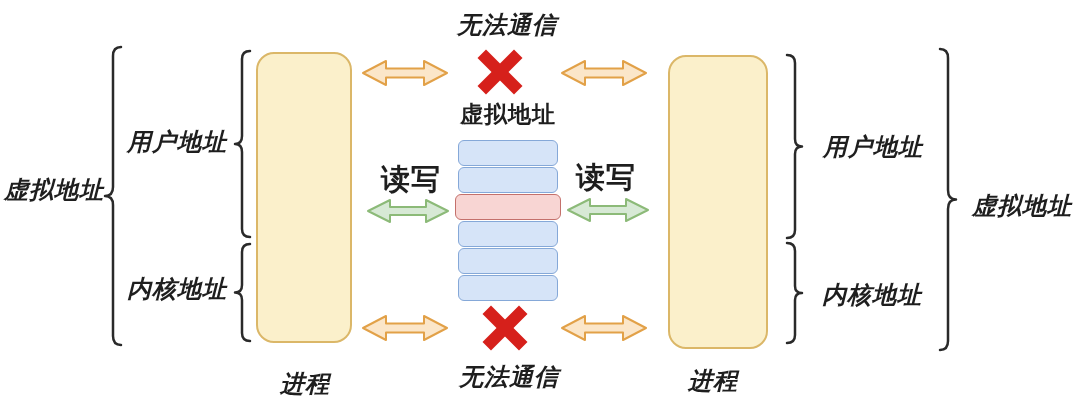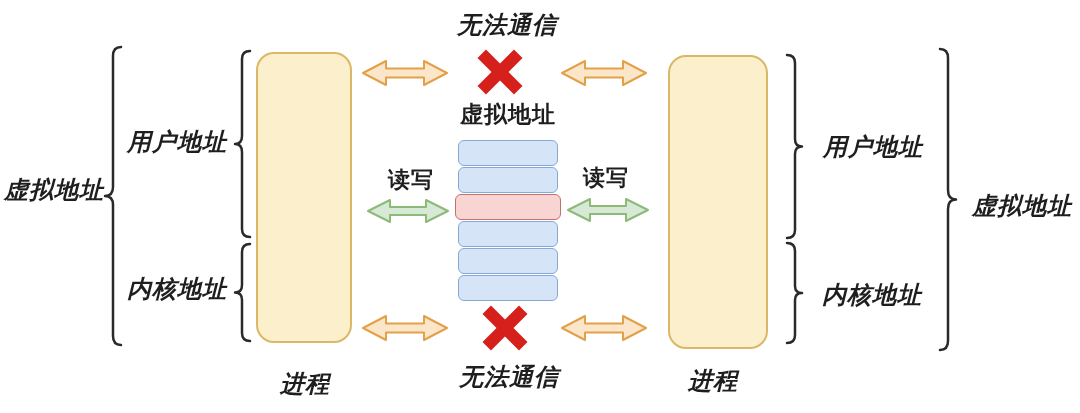--- a/index.html
+++ b/index.html
@@ -13,21 +13,21 @@
   .lbl{
     position:absolute;
     transform:translate(-50%,-50%);
     color:var(--text-color,#1e1e1e);
     font-weight:600;
     white-space:nowrap;
     letter-spacing:1px;
   }
   .lbl-24{font-size:24px;font-style:italic;}
   .lbl-23{font-size:23px;}
-  .lbl-22{font-size:22px;}
+  .lbl-22{font-size:29px;}
   .process-box{
     position:absolute;
     background:var(--yellow-fill);
     border:2px solid var(--yellow-stroke);
     border-radius:18px;
     box-sizing:border-box;
   }
   #memory-stack{
     position:absolute;
     left:455px;top:140px;width:106px;

